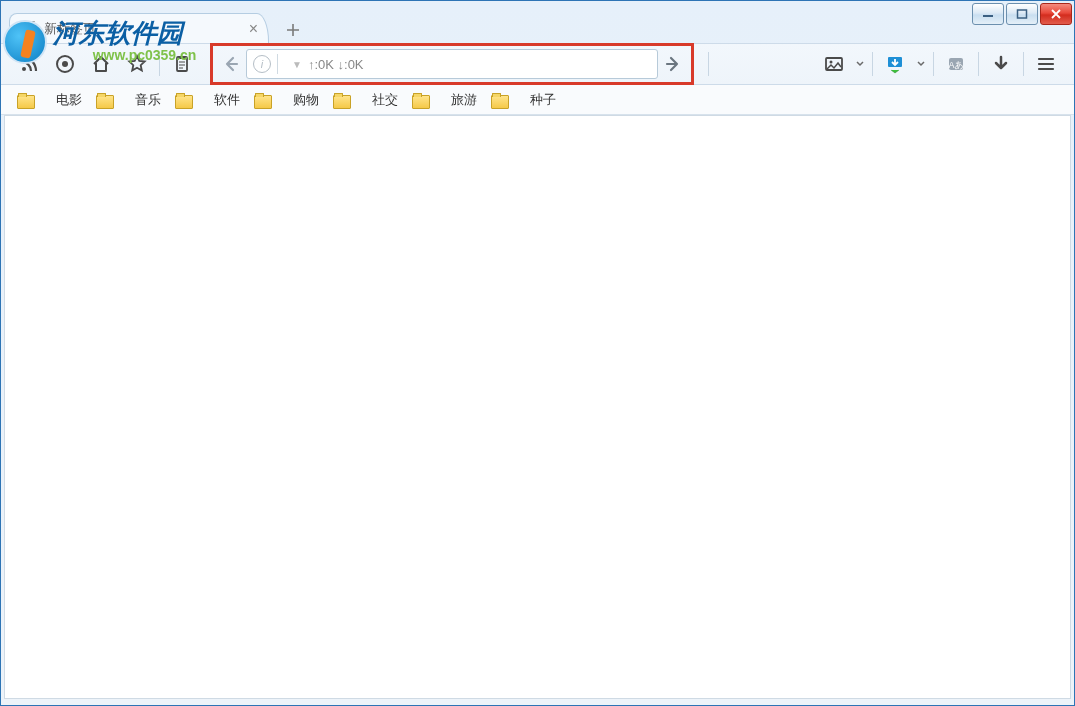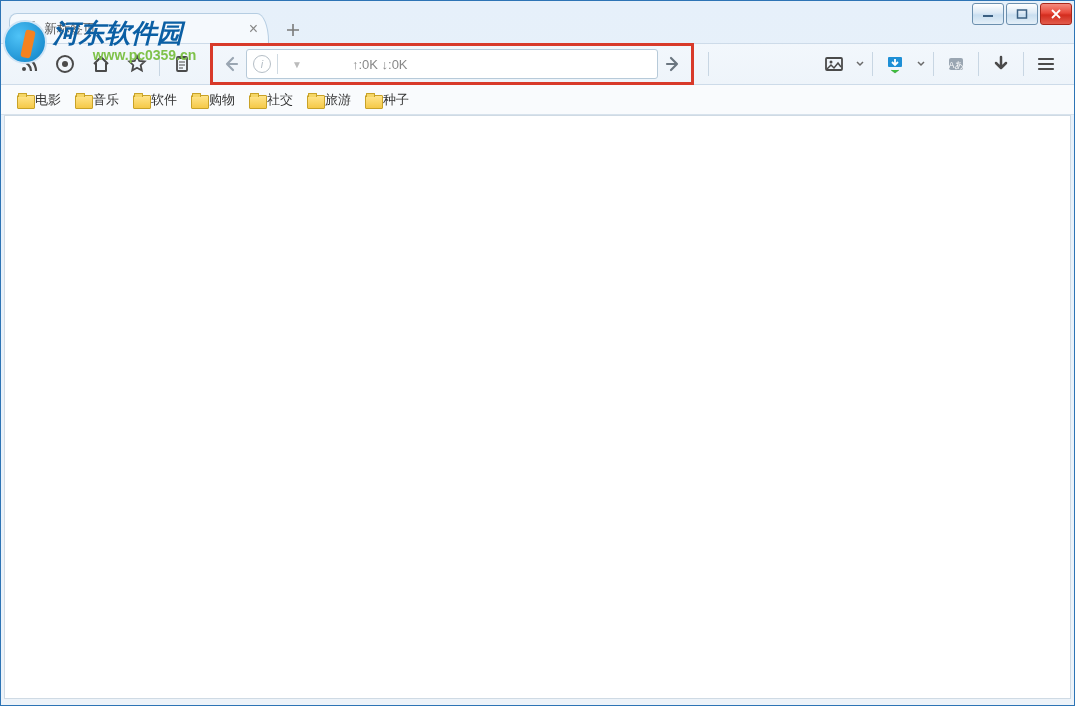--- a/index.html
+++ b/index.html
@@ -212,41 +212,40 @@
     .urlbar input::placeholder { color: #9a9a9a; font-style: italic; }
     .urlbar .history-drop {
       color: #bbb;
       font-size: 10px;
       margin: 0 6px;
     }
     .urlbar .net-speed {
       color: #888;
       font-size: 13px;
       white-space: nowrap;
-      margin-left: 44px;
     }
     .right-tools {
       margin-left: auto;
       display: flex;
       align-items: center;
     }
     
     .bookmarks-bar {
       height: 30px;
       background: #f9fbfd;
       border-bottom: 1px solid #d7e2ec;
       display: flex;
       align-items: center;
       padding: 0 14px;
       gap: 10px;
     }
     .bookmark-item {
       display: flex;
       align-items: center;
-      gap: 2px;
+      gap: 23px;
       cursor: pointer;
       color: #333;
       font-size: 13px;
       padding: 2px 2px;
     }
     .folder-icon {
       width: 16px; height: 14px;
       position: relative;
     }
     .folder-icon::before {

